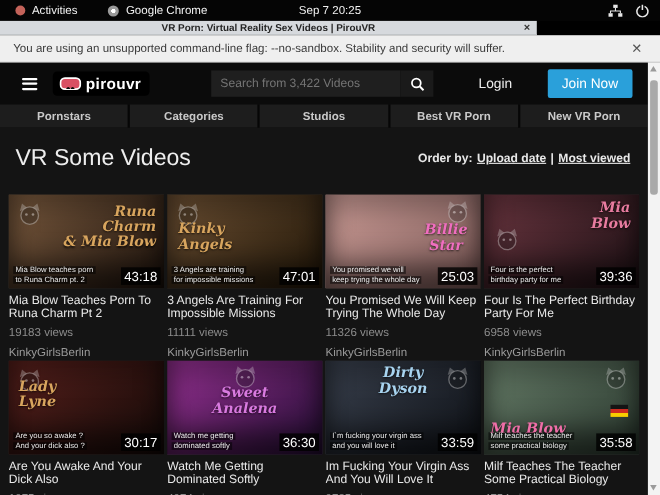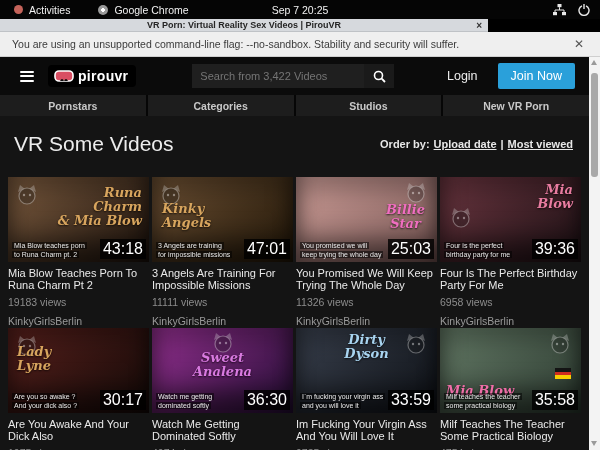--- a/index.html
+++ b/index.html
@@ -38,21 +38,21 @@
   .site-header { height:38px; background:#0b0b0b; display:flex; align-items:center; padding:0 14px 0 20px; }
   .burger { width:14px; display:flex; flex-direction:column; gap:2.5px; margin-right:14px; }
   .burger span { display:block; height:2px; background:#fff; border-radius:1px; }
   .logo-pill { display:flex; align-items:center; gap:4px; background:#000; border-radius:4px; padding:3px 8px 3px 6px; }
   .logo-text { color:#fff; font-weight:bold; font-size:14px; letter-spacing:.3px; }
   .search-wrap { display:flex; margin-left:56px; }
   .search-input { width:172px; height:24px; background:#1f1f1f; border:none; outline:none;
                   color:#8d8d8d; font-size:11px; padding:0 8px; font-family:"Liberation Sans",sans-serif; }
   .search-btn { width:30px; height:24px; background:#1a1a1a; border:none; display:flex;
                 align-items:center; justify-content:center; }
-  .auth { margin-left:auto; display:flex; align-items:center; gap:20px; }
+  .auth { margin-left:auto; display:flex; align-items:center; gap:32px; }
   .login { color:#ededed; font-size:12.5px; }
   .join { background:#2aa0da; color:#fff; font-size:12.5px; border:none; border-radius:2px;
           padding:6px 13px; font-family:"Liberation Sans",sans-serif; }
 
   
   .mainnav { height:21px; display:flex; gap:2px; background:#060606; }
   .nav-cell { flex:1; background:#1d1d1d; color:#c9c9c9; font-size:10.5px; font-weight:bold;
               display:flex; align-items:center; justify-content:center; }
 
   
@@ -61,21 +61,21 @@
   .order-by { margin-left:auto; color:#e8e8e8; font-size:11px; font-weight:bold; display:flex; gap:4px; align-items:center; }
   .order-by a { color:#e8e8e8; text-decoration:underline; }
 
   
   .grid { display:grid; grid-template-columns:repeat(4,141px); column-gap:3px; row-gap:1px;
           padding-left:8px; margin-top:5px; }
   .card { width:141px; }
   .thumb { position:relative; width:141px; height:85px; overflow:hidden;
            box-shadow:inset 0 -22px 24px rgba(0,0,0,.55), inset 0 14px 20px rgba(0,0,0,.25); }
   .dur { position:absolute; right:3px; bottom:3px; background:rgba(0,0,0,.8); color:#fff;
-         font-size:16px; padding:1px 3px; }
+         font-size:12px; padding:1px 3px; }
   .script-name { position:absolute; font-family:"DejaVu Serif", serif; font-style:italic; font-weight:bold;
                  font-size:13px; line-height:14px; white-space:pre-line;
                  text-shadow:0 1px 2px rgba(0,0,0,.7); }
   .pos-r  { right:7px; top:9px; text-align:right; }
   .pos-lc { left:10px; top:25px; }
   .pos-cr { right:12px; top:26px; text-align:center; }
   .pos-tr { right:8px; top:6px; text-align:right; }
   .pos-l  { left:9px; top:17px; }
   .pos-c  { left:0; right:0; top:23px; text-align:center; }
   .pos-tc { left:0; right:0; top:5px; text-align:center; }
@@ -181,20 +181,23 @@
         <div class="nav-cell">
     <span>Pornstars</span>
   </div>
         <div class="nav-cell">
     <span>Categories</span>
   </div>
         <div class="nav-cell">
     <span>Studios</span>
   </div>
         <div class="nav-cell">
+    <span>Best VR Porn</span>
+  </div>
+        <div class="nav-cell">
     <span>New VR Porn</span>
   </div>
       </nav>
 
     <div class="page-head">
       <h1>VR Some Videos</h1>
       <div class="order-by">
         <span>Order by:</span>
         <a href="#">Upload date</a>
         <span>|</span>

